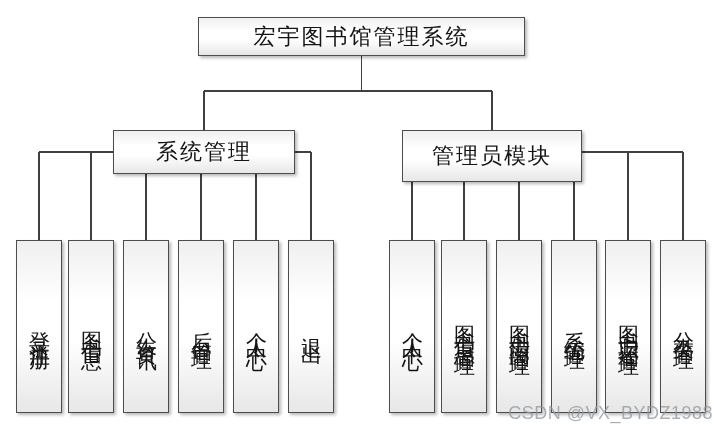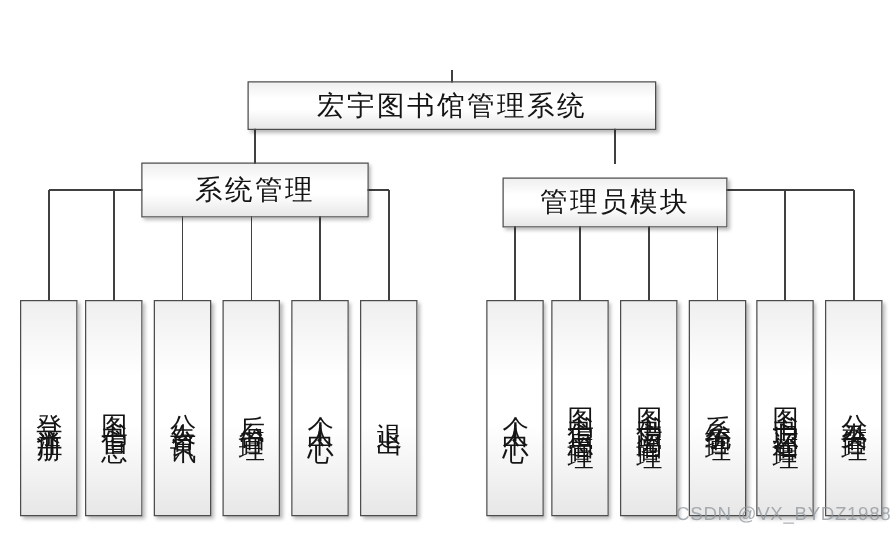--- a/index.html
+++ b/index.html
@@ -35,21 +35,21 @@
     font-size:21px;
     letter-spacing:6px;
     line-height:1;
   }
   .watermark{
     position:absolute;
     z-index:2;
     right:1px;
     top:403px;
     font-family:"Liberation Sans","DejaVu Sans",sans-serif;
-    font-size:15px;
+    font-size:18px;
     color:#8f969c;
     opacity:0.75;
     letter-spacing:0.5px;
     pointer-events:none;
     text-align:right;
   }
 </style>
 </head>
 <body>
 
@@ -75,24 +75,24 @@
       <path d="M412 152 H683"></path>
       <path d="M412 152 V240"></path>
       <path d="M464 152 V240"></path>
       <path d="M519 152 V240"></path>
       <path d="M574 152 V240"></path>
       <path d="M628 152 V240"></path>
       <path d="M683 152 V240"></path>
     </g>
   </svg>
 
-  <div class="node h" style="left:198px;top:17px;width:327px;height:39px;margin-top:48px;">宏宇图书馆管理系统</div>
+  <div class="node h" style="left:198px;top:17px;width:327px;height:39px;">宏宇图书馆管理系统</div>
 
   <div class="node h" style="left:113px;top:130px;width:182px;height:44px;">系统管理</div>
-  <div class="node h" style="left:402px;top:130px;width:180px;height:40px;margin-top:12px;">管理员模块</div>
+  <div class="node h" style="left:402px;top:130px;width:180px;height:52px;">管理员模块</div>
 
   <div class="node leaf" style="left:16px;top:240px;width:46px;height:173px;">登录注册</div>
   <div class="node leaf" style="left:68px;top:240px;width:46px;height:173px;">图书信息</div>
   <div class="node leaf" style="left:123px;top:240px;width:46px;height:173px;">公告资讯</div>
   <div class="node leaf" style="left:178px;top:240px;width:46px;height:173px;">后台管理</div>
   <div class="node leaf" style="left:233px;top:240px;width:46px;height:173px;">个人中心</div>
   <div class="node leaf" style="left:288px;top:240px;width:46px;height:173px;">退出</div>
 
   <div class="node leaf" style="left:389px;top:240px;width:46px;height:173px;">个人中心</div>
   <div class="node leaf" style="left:441px;top:240px;width:46px;height:173px;">图书信息管理</div>

